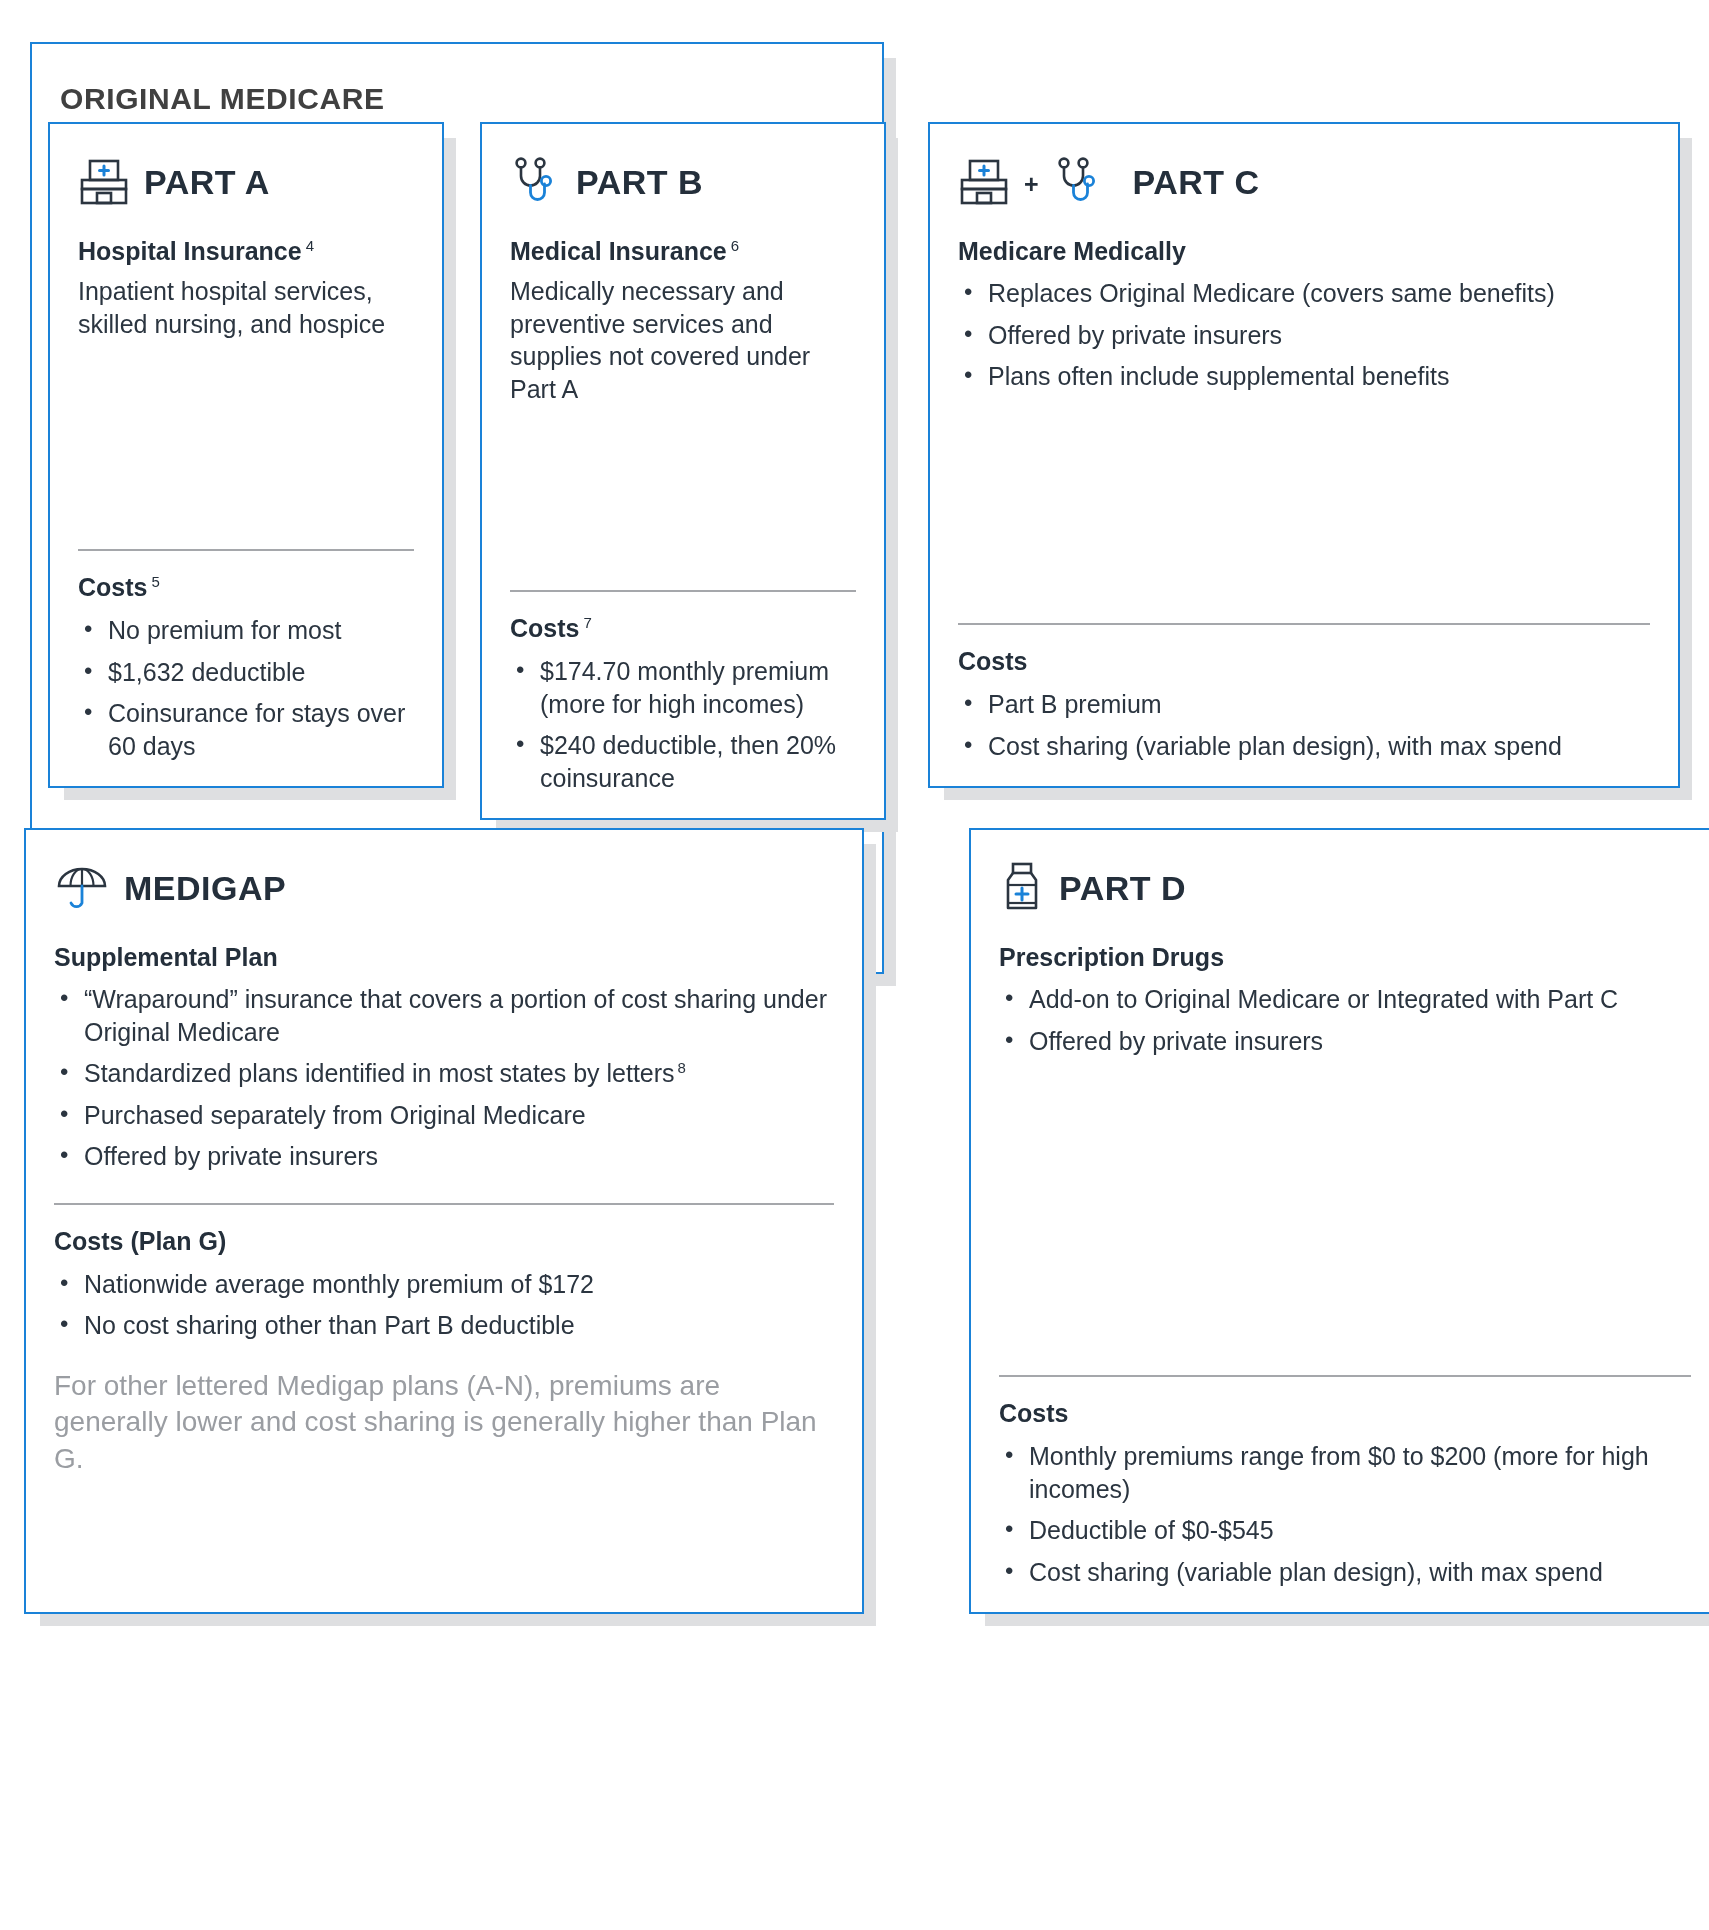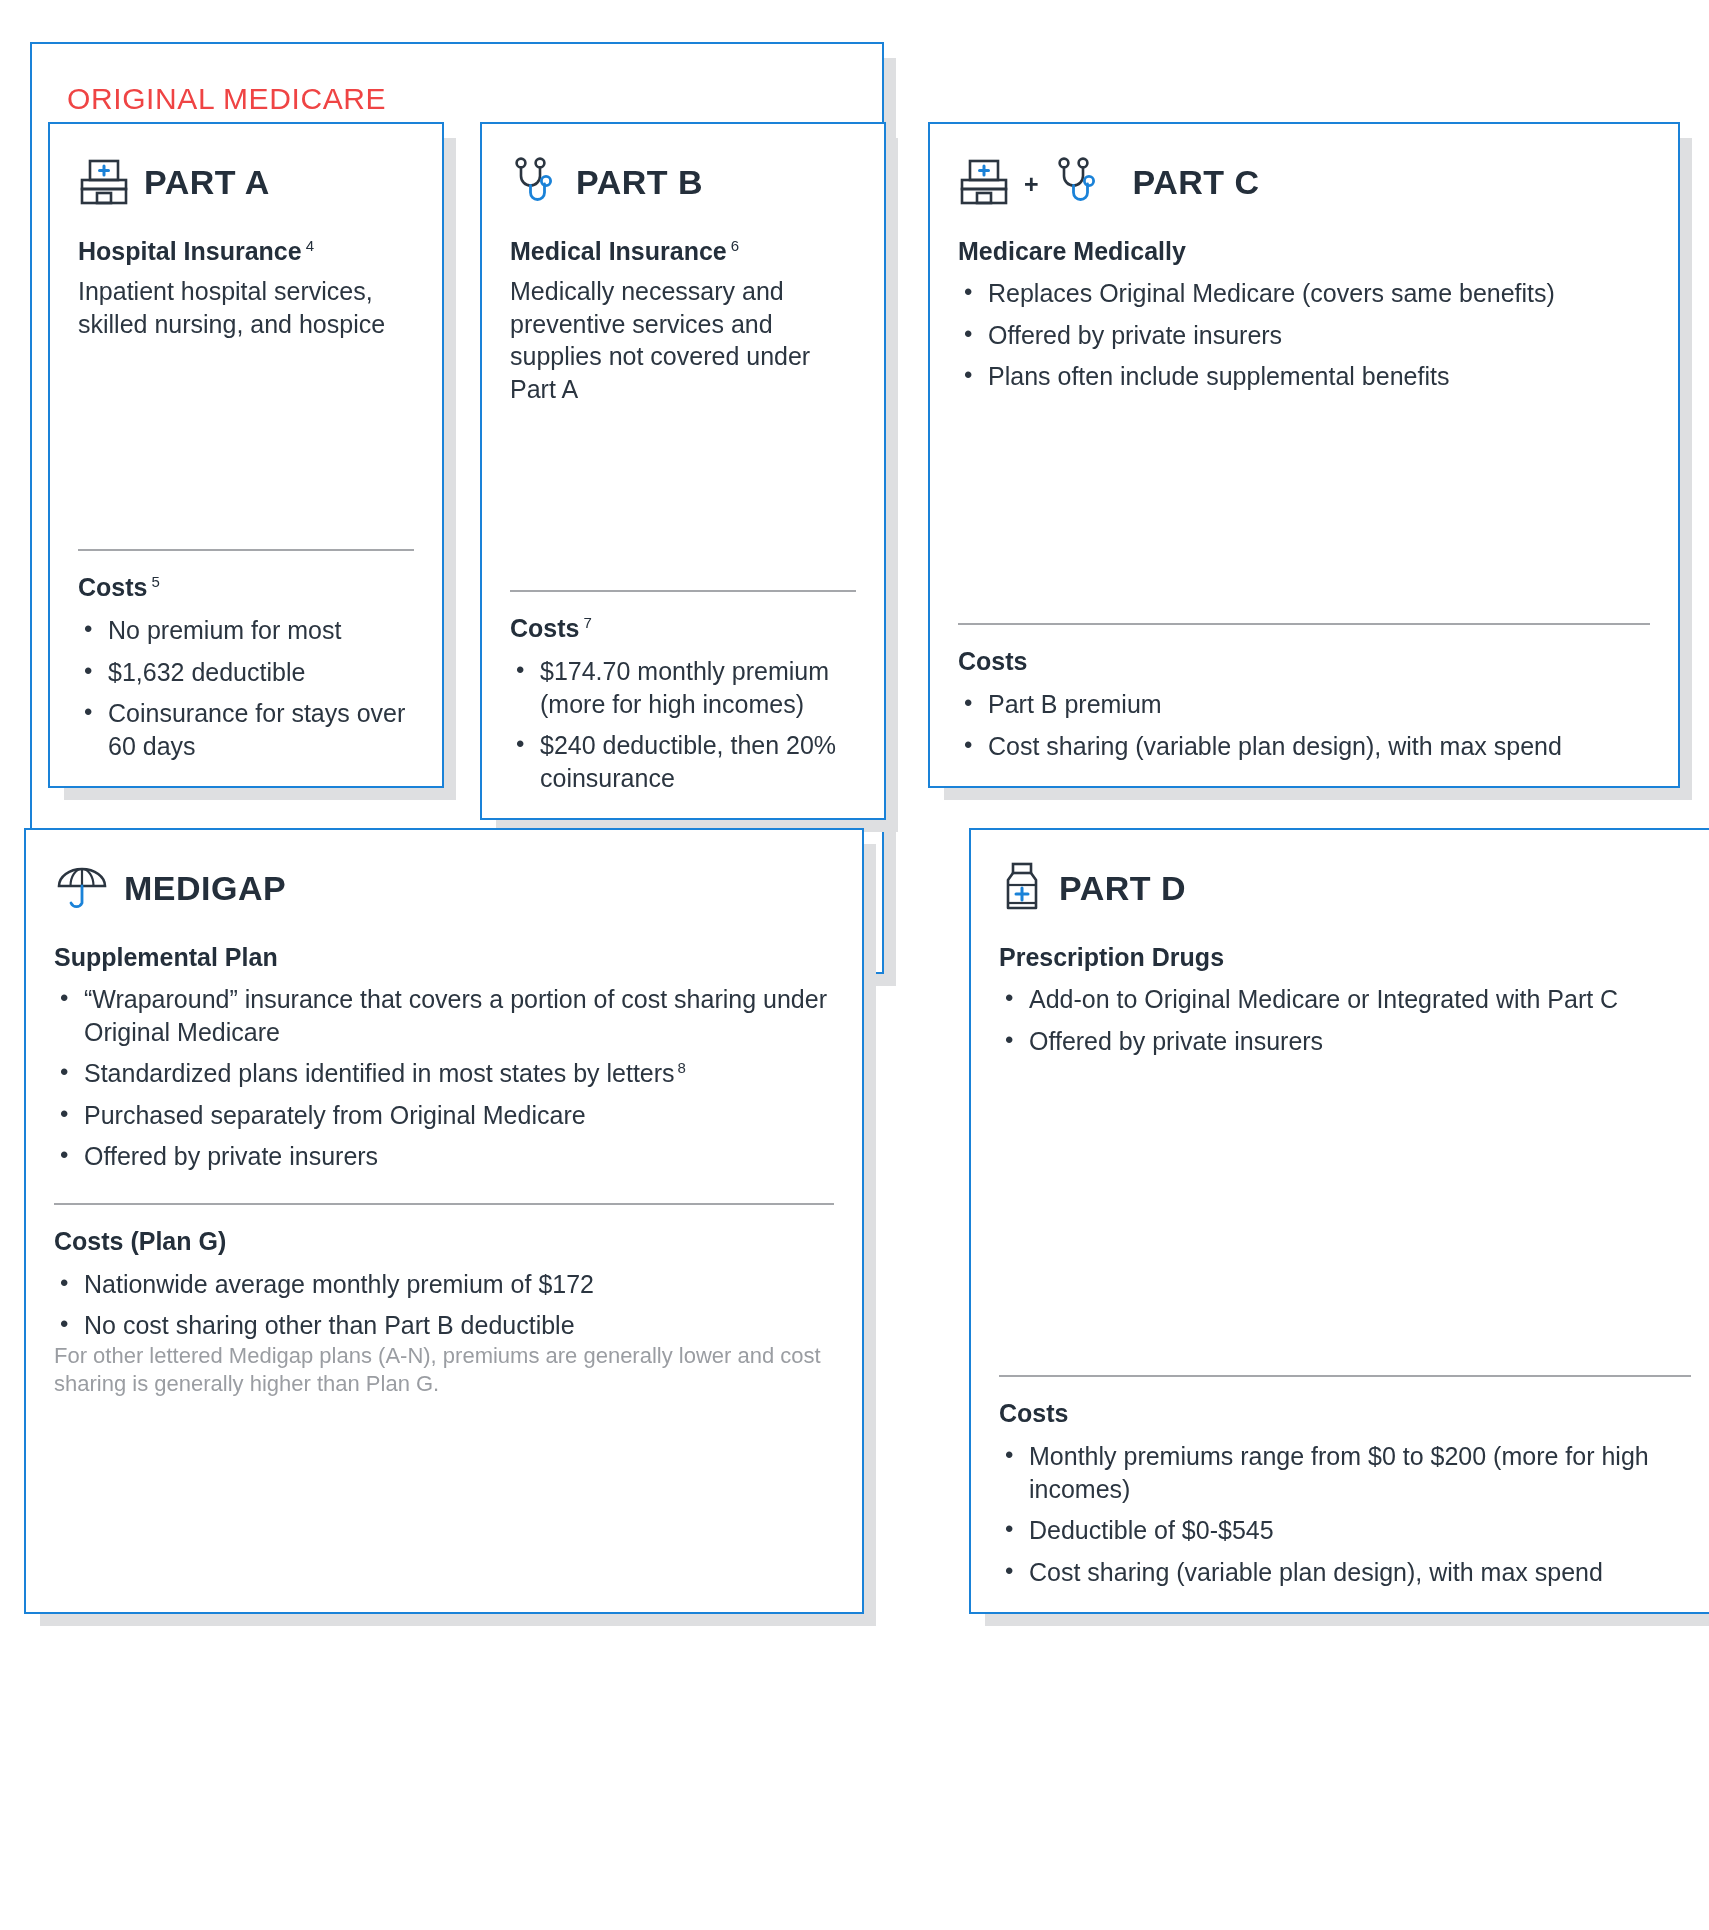--- a/index.html
+++ b/index.html
@@ -34,26 +34,26 @@
     width: 854px;
     height: 932px;
     border: 2px solid #1a82d8;
     background: #ffffff;
     box-shadow: 14px 14px 0 -2px #dedfe1;
     position: absolute;
   }
 
   .om-title {
     position: absolute;
-    left: 35px;
+    left: 28px;
     top: 38px;
     font-size: 30px;
-    font-weight: normal;
+    font-weight: bold;
     letter-spacing: 0.6px;
-    color: #ef4444;
+    color: #404040;
   }
 
   
   #card-part-a { left: 48px;  top: 122px; width: 396px; height: 666px; }
   #card-part-b { left: 480px; top: 122px; width: 406px; height: 698px; }
   #card-part-c { left: 928px; top: 122px; width: 752px; height: 666px; }
   #card-medigap{ left: 24px;  top: 828px; width: 840px; height: 786px; }
   #card-part-d { left: 969px; top: 828px; width: 752px; height: 786px; }
 
   .card-inner {
@@ -152,23 +152,24 @@
     margin-bottom: 10px;
   }
   .costs-title sup {
     font-size: 15px;
     font-weight: normal;
     vertical-align: super;
     margin-left: 4px;
   }
 
   .footnote {
-    font-size: 22px;
+    font-size: 28px;
     line-height: 1.3;
     color: #9a9da2;
+    margin-top: 26px;
   }
 
   
   .narrow .para,
   .narrow ul.bullets li { font-size: 25px; }
 
   svg { display: block; }
 </style>
 </head>
 <body>

